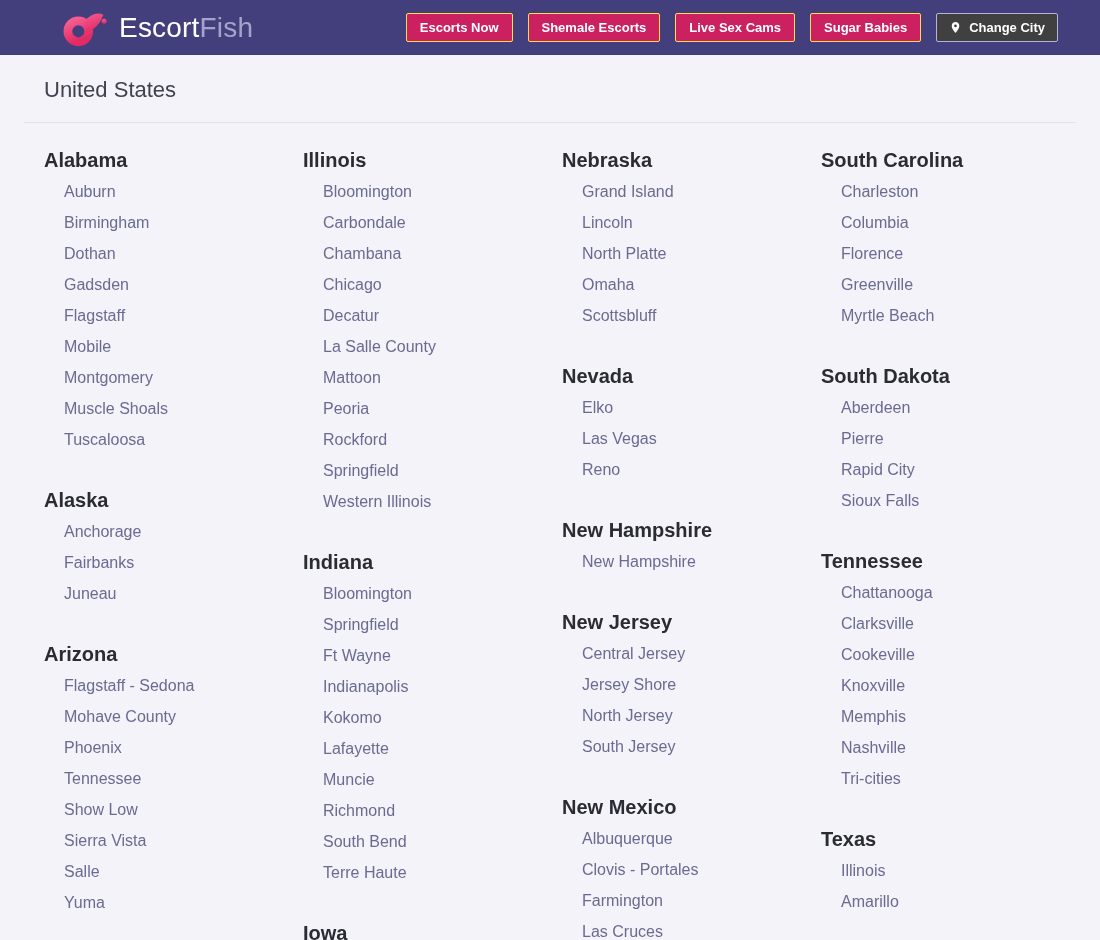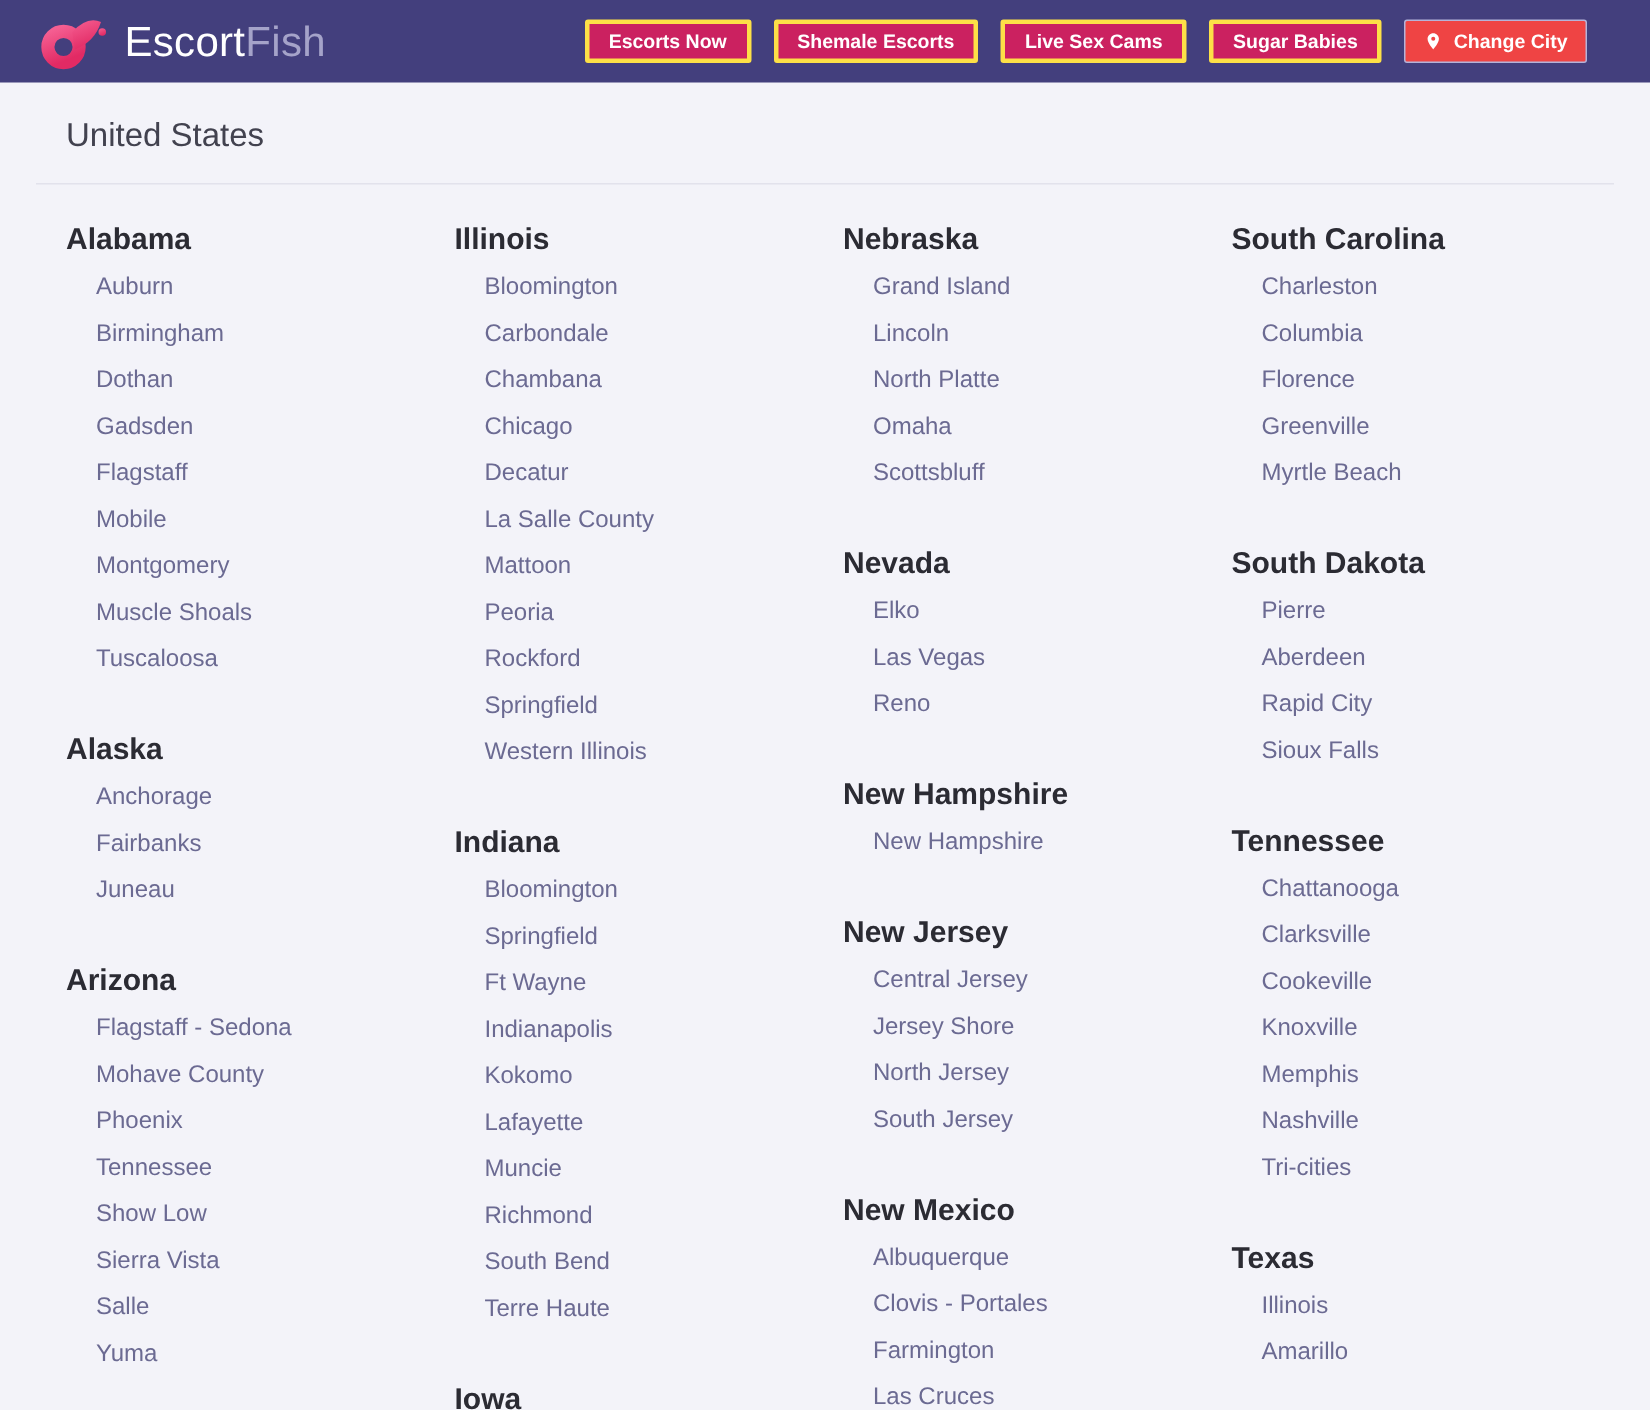--- a/index.html
+++ b/index.html
@@ -7,35 +7,35 @@
   body {
     width: 1100px; height: 940px; overflow: hidden;
     background: #f3f3f9;
     font-family: "Liberation Sans", "DejaVu Sans", sans-serif;
   }
 
   
   .topbar {
     height: 55px; background: #433f7d;
     display: flex; align-items: center; justify-content: space-between;
-    padding: 0 42px 0 24px;
+    padding: 0 42px 0 60px;
   }
   .brand { display: flex; align-items: center; gap: 9px; cursor: pointer; }
   .brand-text { font-size: 28px; line-height: 1; letter-spacing: 0.2px; font-weight: 400; }
   .brand-primary { color: #ffffff; }
   .brand-secondary { color: #a5a3c9; }
   .nav { display: flex; align-items: center; gap: 15px; }
   .nav-btn {
-    background: #cb2160; border: 3px solid #fde047; border-radius: 2px;
+    background: #cb2160; border: 1px solid #fde047; border-radius: 2px;
     color: #ffffff; font-weight: 700; font-size: 13px;
     height: 29px; padding: 0 13px; cursor: pointer;
     font-family: inherit; white-space: nowrap;
   }
   .change-city-btn {
-    background: #ef4444; border: 1px solid #b5b3d9; border-radius: 2px;
+    background: #404040; border: 1px solid #b5b3d9; border-radius: 2px;
     color: #ffffff; font-weight: 700; font-size: 13px;
     height: 29px; padding: 0 12px; cursor: pointer;
     display: flex; align-items: center; gap: 7px;
     font-family: inherit; white-space: nowrap;
   }
 
   
   .main { padding: 0 24px; }
   .page-title {
     margin: 22px 0 19px 20px;
@@ -200,22 +200,22 @@
         <div class="state-block">
           <div class="state-name">South Carolina</div>
           <a class="city-link" href="#">Charleston</a>
           <a class="city-link" href="#">Columbia</a>
           <a class="city-link" href="#">Florence</a>
           <a class="city-link" href="#">Greenville</a>
           <a class="city-link" href="#">Myrtle Beach</a>
         </div>
         <div class="state-block">
           <div class="state-name">South Dakota</div>
+          <a class="city-link" href="#">Aberdeen</a>
           <a class="city-link" href="#">Pierre</a>
-          <a class="city-link" href="#">Aberdeen</a>
           <a class="city-link" href="#">Rapid City</a>
           <a class="city-link" href="#">Sioux Falls</a>
         </div>
         <div class="state-block">
           <div class="state-name">Tennessee</div>
           <a class="city-link" href="#">Chattanooga</a>
           <a class="city-link" href="#">Clarksville</a>
           <a class="city-link" href="#">Cookeville</a>
           <a class="city-link" href="#">Knoxville</a>
           <a class="city-link" href="#">Memphis</a>

